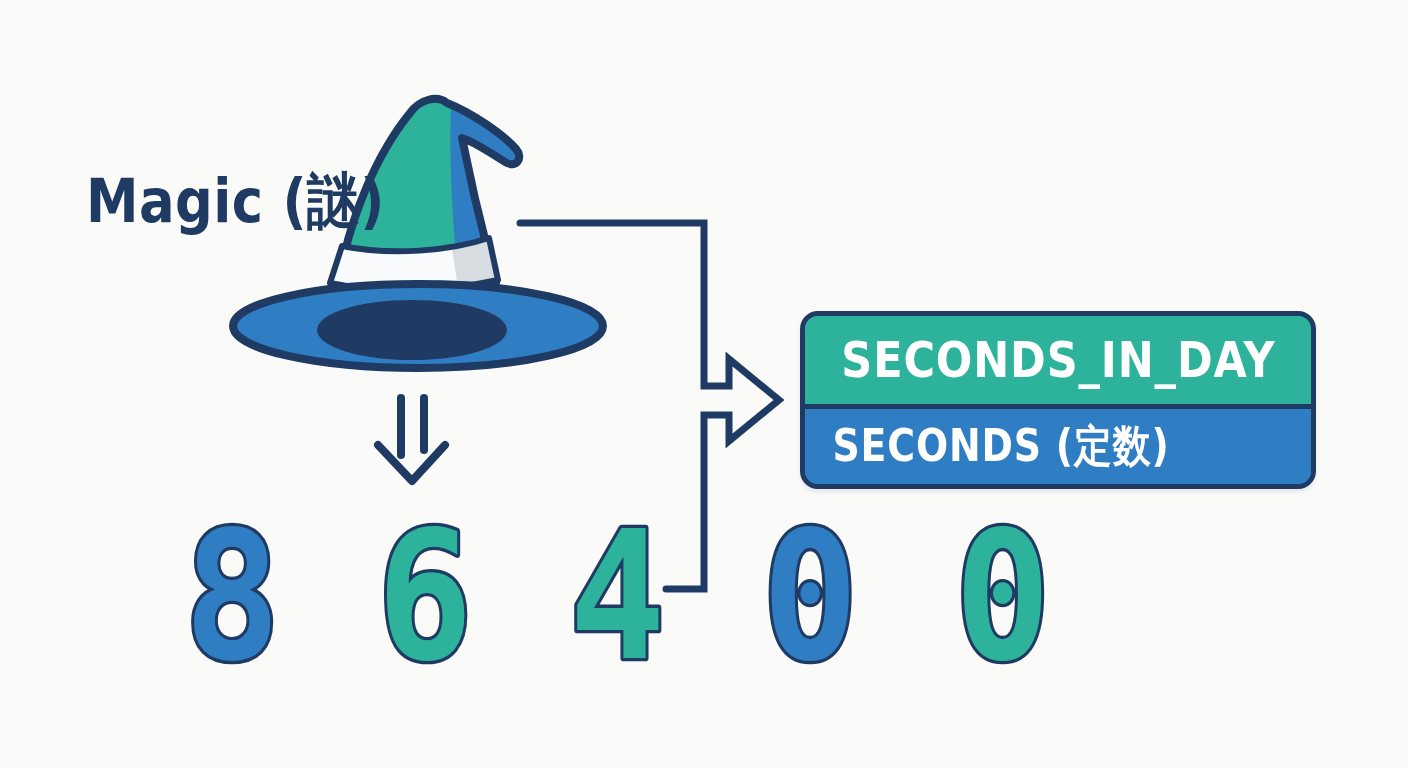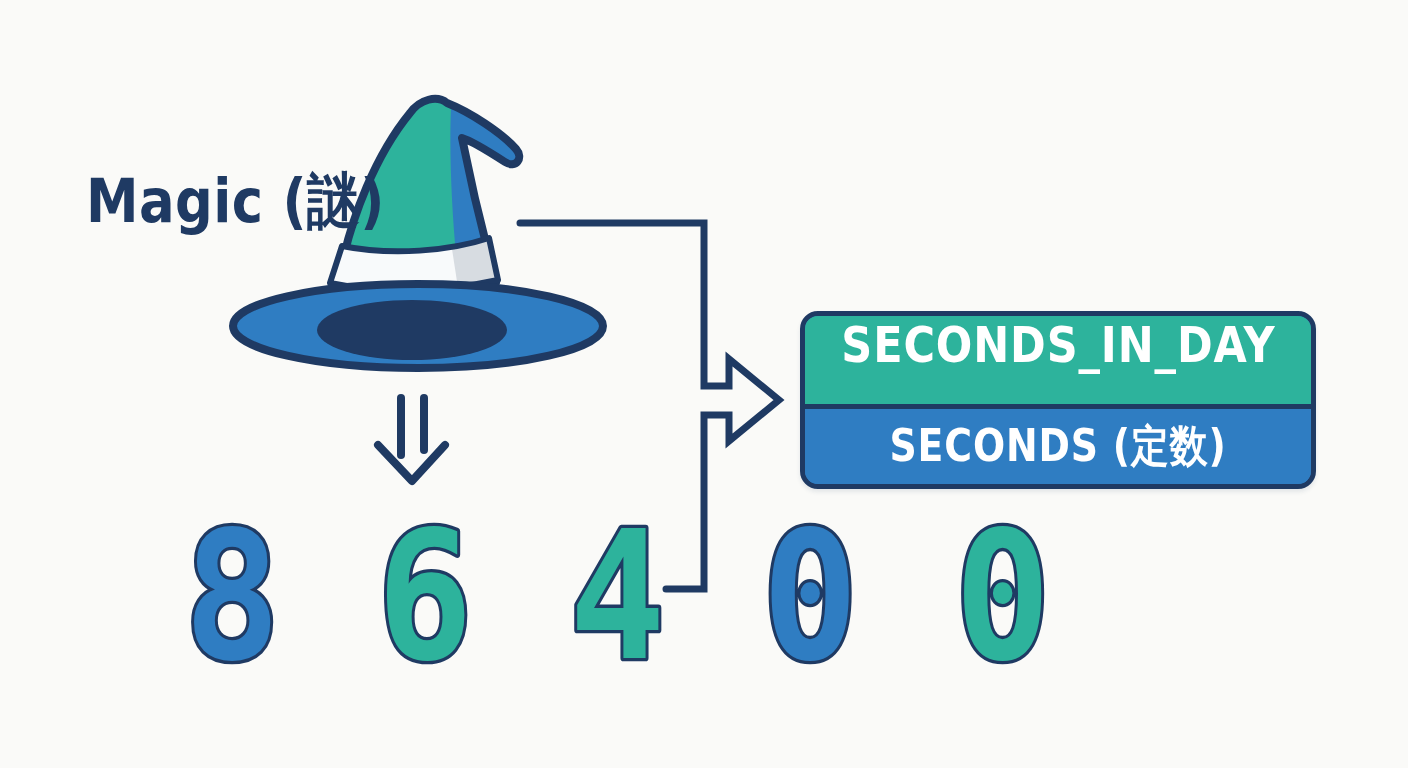--- a/index.html
+++ b/index.html
@@ -22,25 +22,25 @@
 
   .const-box{
     position:absolute;left:800px;top:311px;width:516px;height:178px;
     border:5px solid var(--navy);border-radius:18px;overflow:hidden;
     display:flex;flex-direction:column;
     box-shadow:0 3px 4px rgba(31,58,99,.10);
     background:var(--blue);
   }
   .const-box .row-top{
     flex:0 0 88px;background:var(--teal);
-    display:flex;align-items:flex-start;justify-content:center;
+    display:flex;align-items:center;justify-content:center;
   }
   .const-box .row-bottom{
     flex:1 1 auto;background:var(--blue);border-top:5px solid var(--navy);
-    display:flex;align-items:center;justify-content:center;
+    display:flex;align-items:center;justify-content:flex-start;
   }
   .const-box .box-text{
     color:var(--white);font-weight:bold;white-space:nowrap;
     transform:scaleX(.86);transform-origin:center;
     letter-spacing:1px;
   }
   .const-box .row-top .box-text{font-size:50px;}
   .const-box .row-bottom .box-text{font-size:44px;}
 
   .stroke-navy{stroke:var(--navy);fill:none;}

